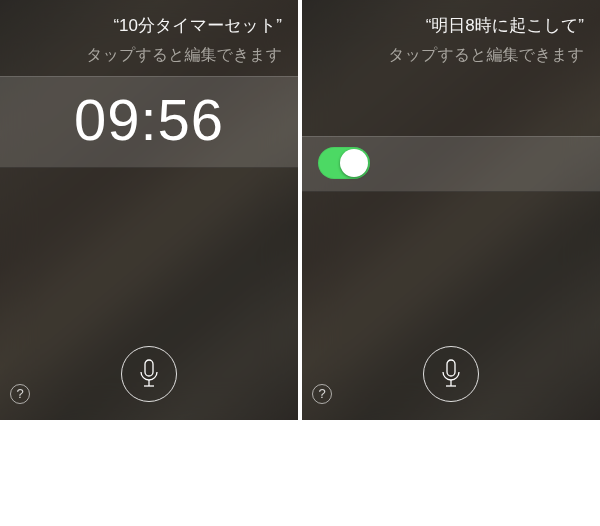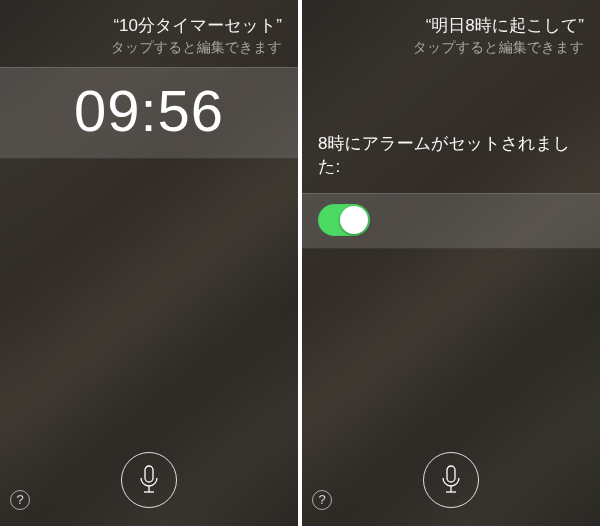--- a/index.html
+++ b/index.html
@@ -8,21 +8,21 @@
       height: 526px;
       background: #fff;
       display: flex;
       gap: 4px;
       font-family: -apple-system, "Helvetica Neue", Helvetica, Arial, sans-serif;
       overflow: hidden;
     }
     .phone {
       position: relative;
       width: 298px;
-      height: 526px;
+      height: 420px;
       overflow: hidden;
       background: linear-gradient(140deg, #3a3732 0%, #5a5246 20%, #4b4138 40%, #6a6050 55%, #3e3a33 70%, #5a554a 85%, #3a3530 100%);
     }
     .blur-overlay {
       position: absolute;
       inset: 0;
       background: rgba(30,28,25,0.55);
       backdrop-filter: blur(18px);
     }
     .content {
@@ -33,22 +33,22 @@
       text-align: right;
       padding: 14px 16px 10px 16px;
     }
     .query-text {
       color: #f5f5f5;
       font-size: 17px;
       font-weight: 400;
     }
     .query-hint {
       color: #a8a59f;
-      font-size: 14px;
-      margin-top: 2px;
+      font-size: 16px;
+      margin-top: 8px;
     }
     .response-text {
       color: #fdfdfd;
       font-size: 17px;
       font-weight: 500;
       line-height: 1.35;
       padding: 6px 16px 14px 16px;
     }
     .timer-card {
       background: rgba(255,255,255,0.14);
@@ -160,21 +160,20 @@
 </div>
 
 <div class="phone">
   <div class="blur-overlay"></div>
   <div class="content">
     <div class="query-block">
       <div class="query-text">“明日8時に起こして”</div>
       <div class="query-hint">タップすると編集できます</div>
     </div>
     <div class="spacer"></div>
-    <div class="response-text">8時にアラームがセットされました:</div>
     <div class="alarm-card">
       <div class="switch">
         <div class="knob"></div>
       </div>
     </div>
 
     <div class="help-button">?</div>
 
     <div class="mic-button">
       <svg class="mic-svg" viewBox="0 0 22 30">

